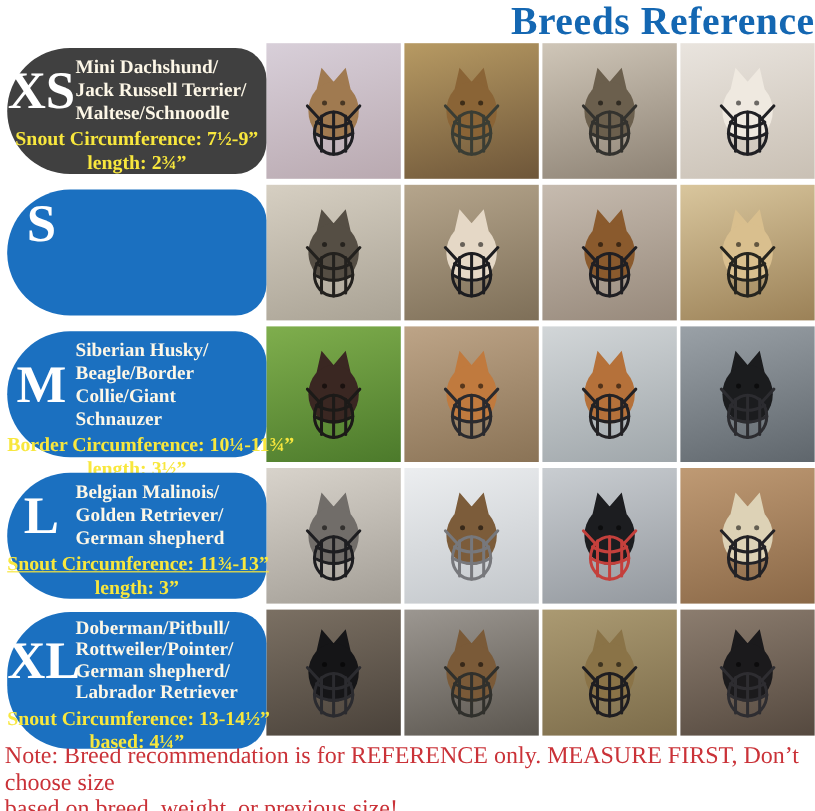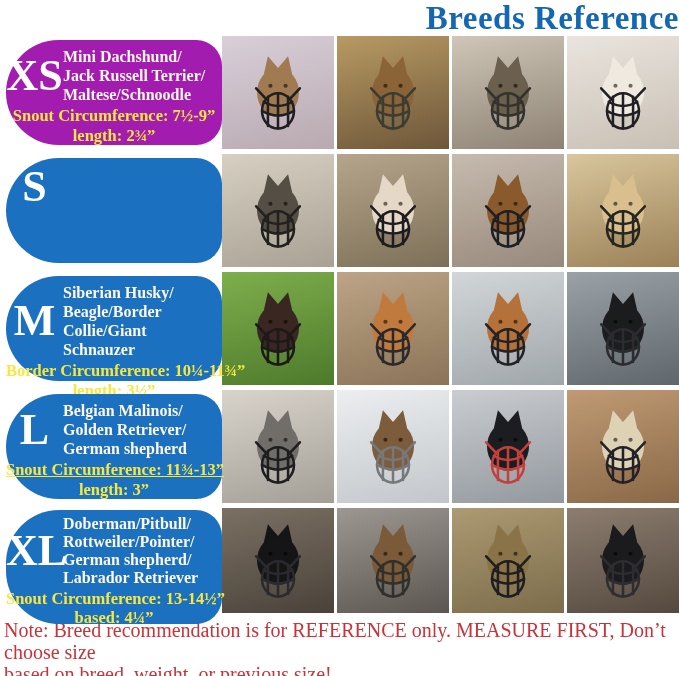--- a/index.html
+++ b/index.html
@@ -54,21 +54,21 @@
     font:400 20px/22px "Liberation Serif", serif;
     white-space:pre-line;
   }
 </style>
 </head>
 <body>
 
 <div class="title" style="color: rgb(20, 103, 178);">Breeds Reference</div>
 
 <div class="row">
-  <div class="capsule" style="background: #a21caf;">
+  <div class="capsule" style="background: #404040;">
     <div class="cap-top">
       <div class="size-letter" style="color: rgb(255, 255, 255);">XS</div>
       <div class="breeds" style="color: rgb(253, 247, 231);">Mini Dachshund/
 Jack Russell Terrier/
 Maltese/Schnoodle</div>
     </div>
     <div class="specs">
       <div style="color: rgb(248, 231, 61);">Snout Circumference: 7½-9”</div>
       <div style="color: rgb(248, 231, 61);">length: 2¾”</div>
     </div>

